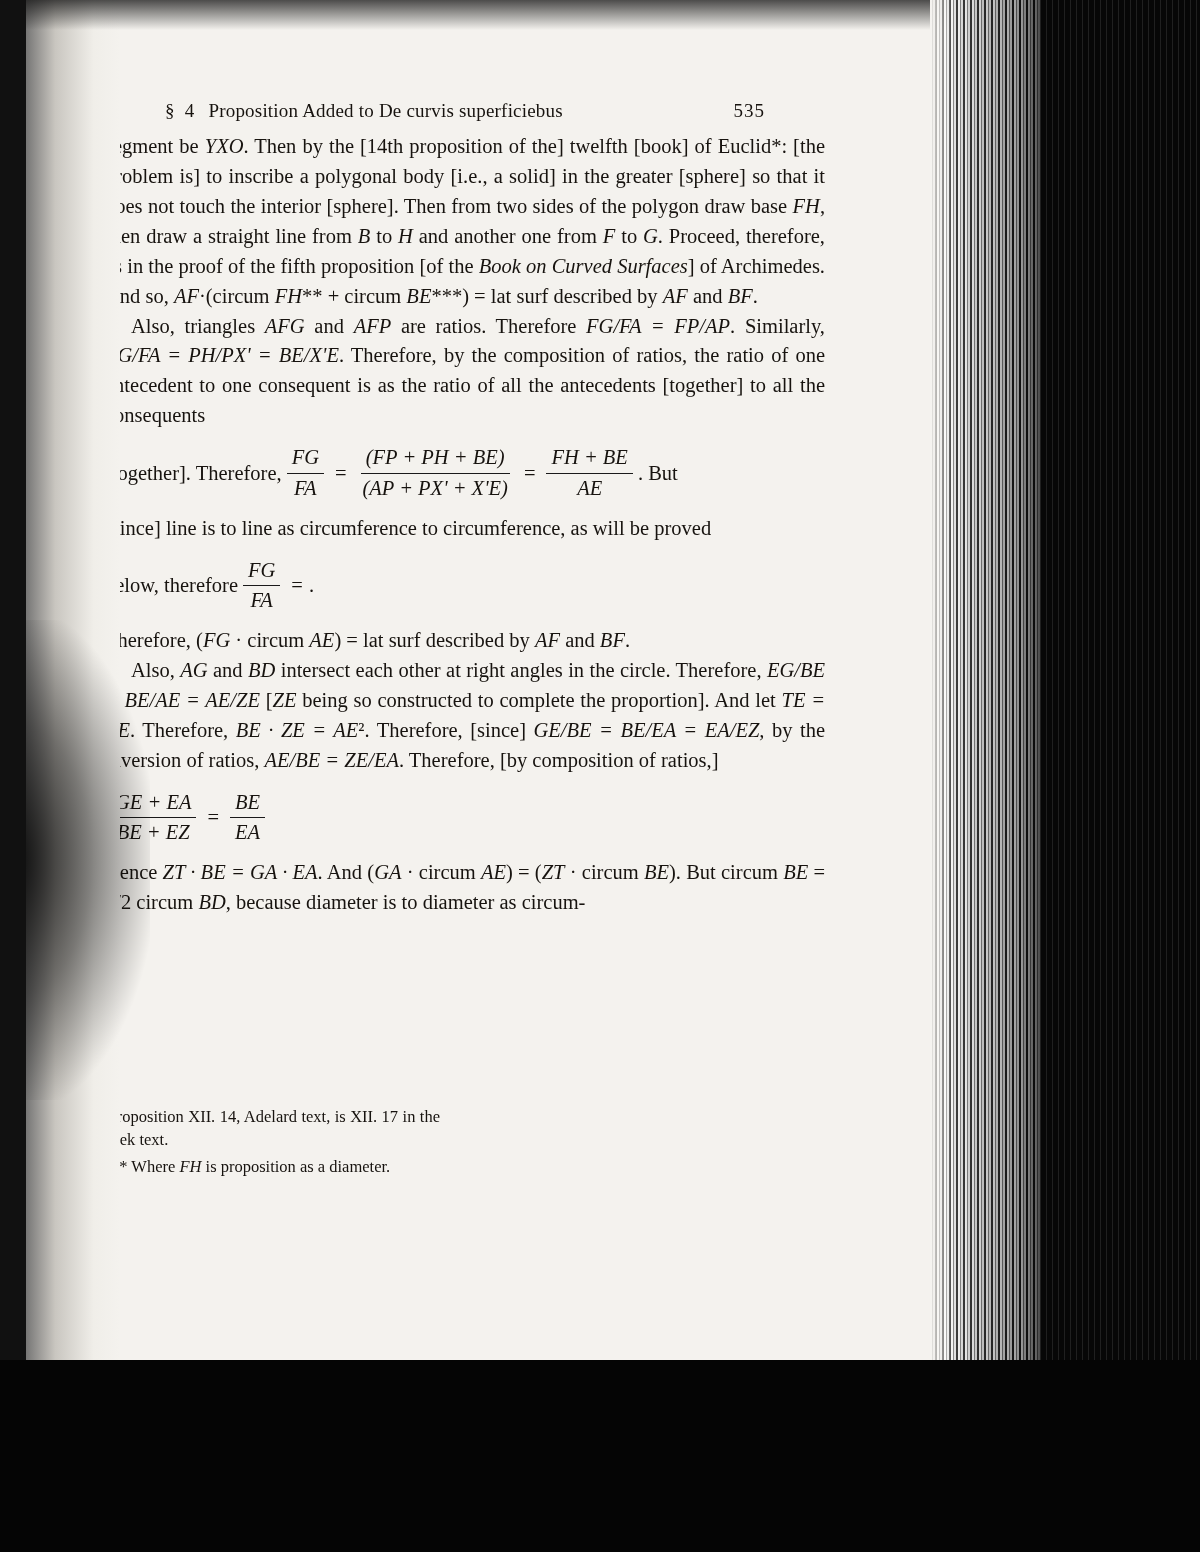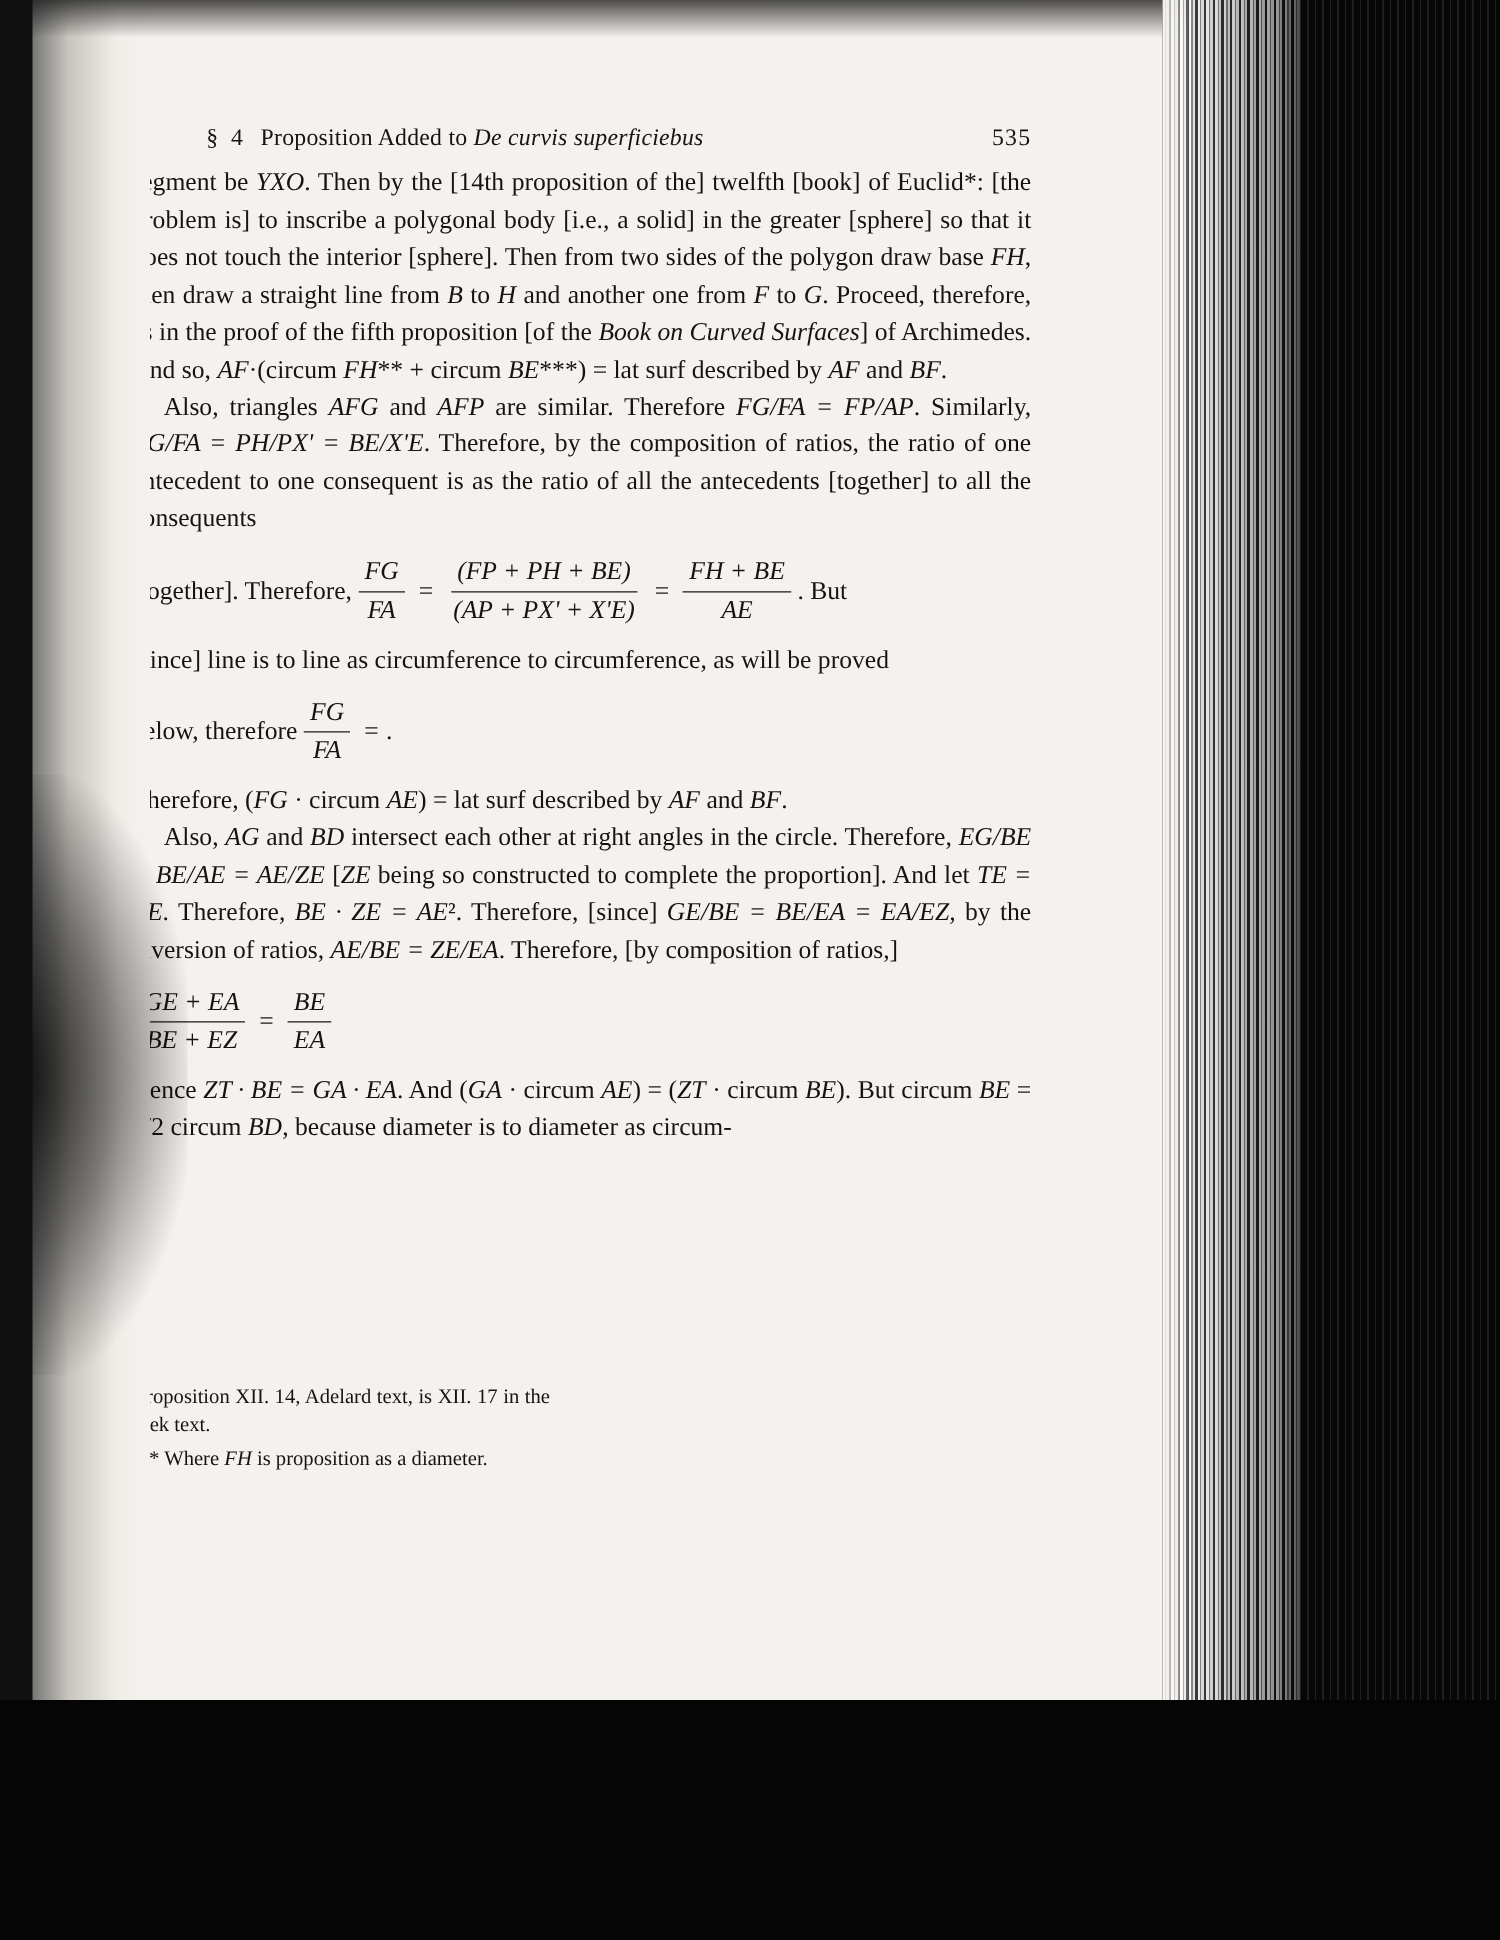--- a/index.html
+++ b/index.html
@@ -131,23 +131,24 @@
     display: flex;
     align-items: baseline;
     font-size: 19px;
     margin-left: 60px;
     margin-bottom: 10px;
     letter-spacing: .2px;
   }
   .runhead .sect { margin-right: 10px; }
   .runhead .num { margin-right: 14px; }
   .runhead .title { white-space: pre; }
-  .runhead .ital { font-style: italic; }
+  .runhead .ital { }
   .runhead .folio {
     margin-left: auto;
+    margin-right: 60px;
     letter-spacing: 1px;
   }
   p.body {
     font-size: 20.5px;
     line-height: 1.46;
     margin: 0 0 0 0;
     text-align: justify;
     text-justify: inter-word;
     hyphens: none;
   }
@@ -202,21 +203,21 @@
   <div class="content">
 
     <div class="runhead">
       <span class="sect">§</span>
       <span class="num">4</span>
       <span class="title"><span>Proposition Added to </span><span class="ital">De curvis superficiebus</span></span>
       <span class="folio">535</span>
     </div>
 
     <p class="body"><span>segment be </span><i>YXO</i><span>. Then by the [14th proposition of the] twelfth [book] of Euclid*: [the problem is] to inscribe a polygonal body [i.e., a solid] in the greater [sphere] so that it does not touch the interior [sphere]. Then from two sides of the polygon draw base </span><i>FH</i><span>, then draw a straight line from </span><i>B</i><span> to </span><i>H</i><span> and another one from </span><i>F</i><span> to </span><i>G</i><span>. Proceed, therefore, as in the proof of the fifth proposition [of the </span><i>Book on Curved Surfaces</i><span>] of Archimedes. And so, </span><i>AF</i><span>·(circum </span><i>FH</i><span>** + circum </span><i>BE</i><span>***) = lat surf described by </span><i>AF</i><span> and </span><i>BF</i><span>.</span></p>
-    <p class="body indent"><span>Also, triangles </span><i>AFG</i><span> and </span><i>AFP</i><span> are similar. Therefore </span><i>FG/FA = FP/AP</i><span>. Similarly, </span><i>FG/FA = PH/PX' = BE/X'E</i><span>. Therefore, by the composition of ratios, the ratio of one antecedent to one consequent is as the ratio of all the antecedents [together] to all the consequents</span></p>
+    <p class="body indent"><span>Also, triangles </span><i>AFG</i><span> and </span><i>AFP</i><span> are ratios. Therefore </span><i>FG/FA = FP/AP</i><span>. Similarly, </span><i>FG/FA = PH/PX' = BE/X'E</i><span>. Therefore, by the composition of ratios, the ratio of one antecedent to one consequent is as the ratio of all the antecedents [together] to all the consequents</span></p>
 
     <div class="frac-line">
       <span>[together]. Therefore,</span>
       <span class="frac">
         <span class="num">FG</span>
         <span class="den">FA</span>
       </span>
       <span class="eqs">=</span>
       <span class="frac">
         <span class="num">(FP + PH + BE)</span>

